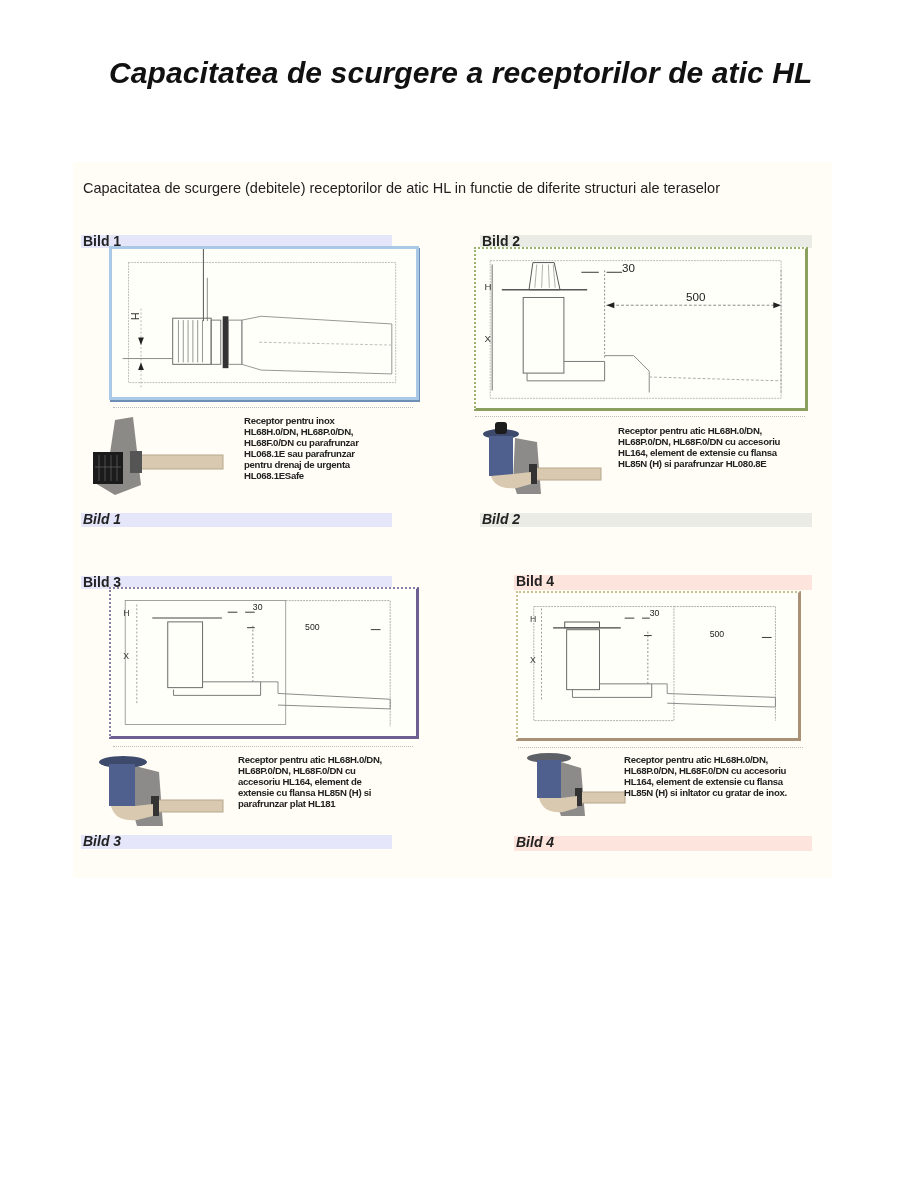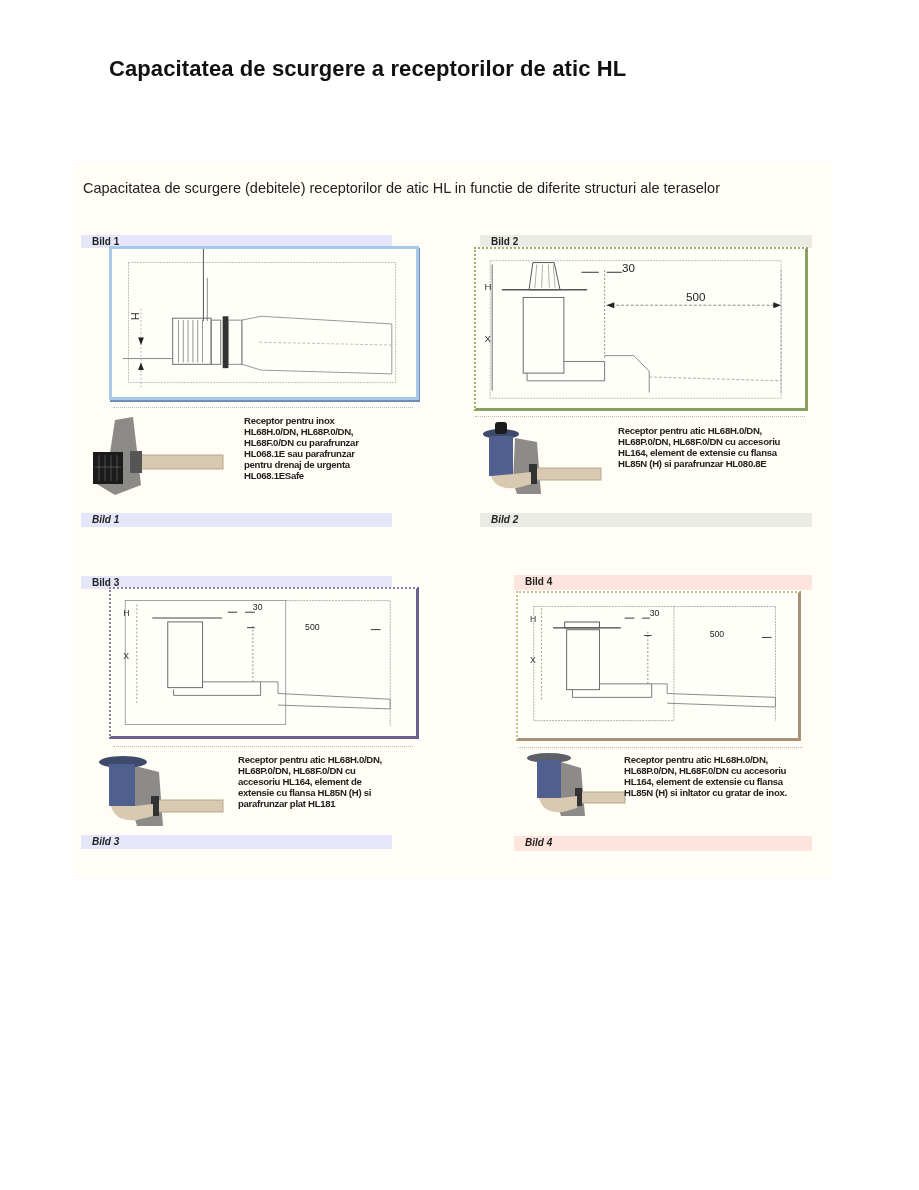--- a/index.html
+++ b/index.html
@@ -3,37 +3,37 @@
 <meta charset="utf-8">
 <style>
   html, body { margin: 0; padding: 0; }
   body {
     width: 919px; height: 1190px; background: #ffffff; position: relative;
     font-family: "Liberation Sans", sans-serif; color: #111;
     overflow: hidden;
   }
   .page-title {
     position: absolute; left: 109px; top: 56px;
-    font-size: 22px; font-weight: bold; color: #111; letter-spacing: 0.1px;
+    font-size: 30px; font-weight: bold; color: #111; letter-spacing: 0.1px; font-style: italic;
   }
   .figure {
     position: absolute; left: 73px; top: 162px; width: 759px; height: 716px;
     background: #fffdf5;
   }
   .fig-heading {
     position: absolute; left: 10px; top: 18px;
     font-size: 14.5px; color: #222; white-space: nowrap;
   }
   .fig-sub {
     position: absolute; left: 10px; top: 39px;
     font-size: 10.5px; font-weight: bold; color: #333; white-space: nowrap;
   }
   .bar {
-    position: absolute; height: 13px; font-size: 10px; font-weight: bold;
-    color: #222; padding-left: 11px; line-height: 13px; box-sizing: border-box;
+    position: absolute; height: 13px; font-size: 14px; font-weight: bold;
+    color: #222; padding-left: 2px; line-height: 13px; box-sizing: border-box;
   }
   .bar.italic { font-style: italic; }
   .drawing {
     position: absolute; background: #fffff9; box-sizing: border-box;
   }
   .drawing svg { width: 100%; height: 100%; display: block; }
   .caption {
     position: absolute; font-size: 9.6px; line-height: 11px; color: #222;
     font-weight: bold; letter-spacing: -0.3px; white-space: pre-line;
   }

